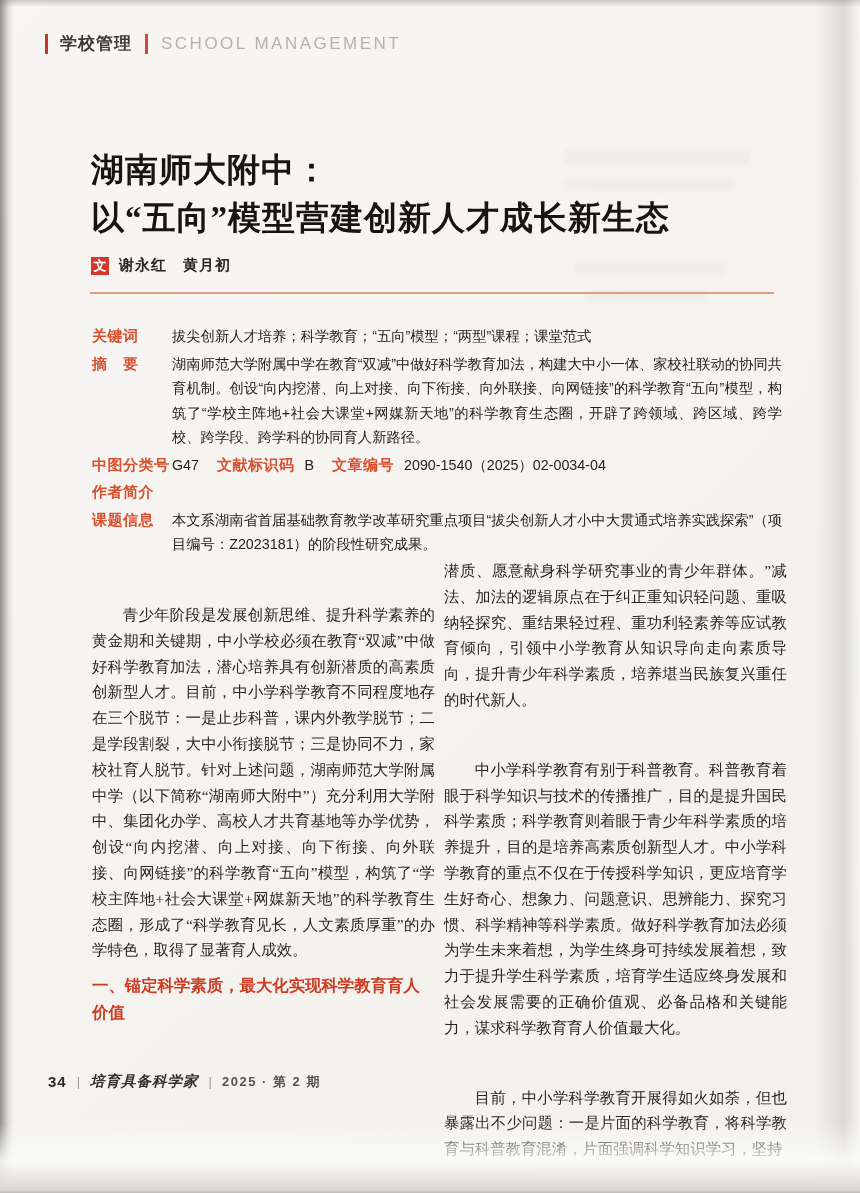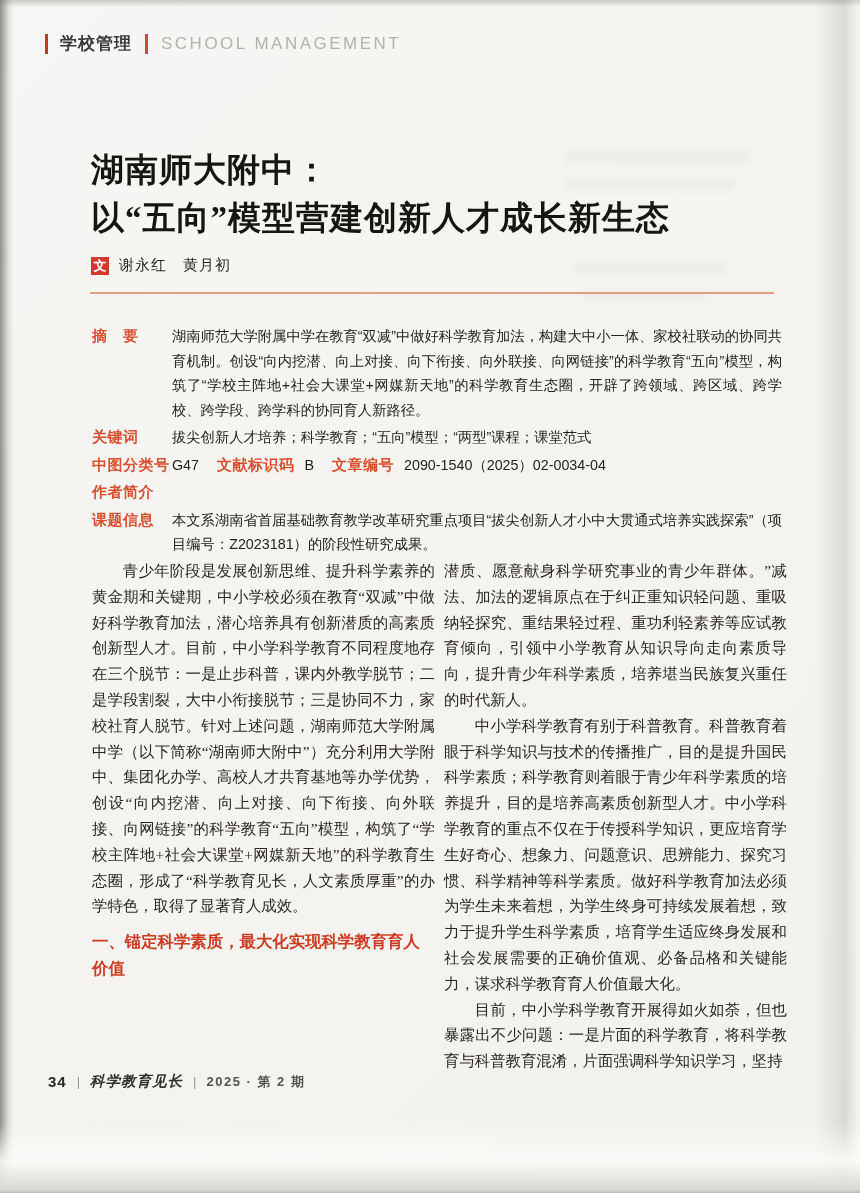--- a/index.html
+++ b/index.html
@@ -31,39 +31,39 @@
   .hcn{font-size:17px;font-weight:bold;color:#3c3a38;letter-spacing:1px;}
   .hen{font-size:17px;color:#b4b2af;letter-spacing:2.5px;}
 
   
   .title{position:absolute;left:91px;top:146px;width:690px;
     font-family:"Liberation Serif","DejaVu Serif",serif;
     font-weight:900;font-size:33px;line-height:48px;color:#17150f;letter-spacing:1px;}
   .byline{position:absolute;left:91px;top:256px;display:flex;align-items:center;}
   .wen-box{display:inline-flex;align-items:center;justify-content:center;
     width:18px;height:18px;background:#d2382c;color:#fff;font-size:13px;font-weight:bold;margin-right:10px;}
-  .authors{font-size:15px;font-weight:normal;color:#28261f;letter-spacing:1px;text-align:right;}
+  .authors{font-size:15px;font-weight:bold;color:#28261f;letter-spacing:1px;text-align:right;}
   .rule{position:absolute;left:90px;top:292px;width:684px;height:2px;background:#d8916f;opacity:.85;}
 
   
   .meta{position:absolute;left:92px;top:324px;width:690px;}
   .mrow{display:flex;margin-bottom:3px;}
   .mlabel{flex:0 0 80px;font-size:15px;font-weight:bold;color:#d8502f;line-height:24.5px;letter-spacing:.5px;}
   .mlabel.inline{flex:none;margin-left:14px;margin-right:6px;}
   .mcontent{flex:1;font-size:14.3px;line-height:24.5px;color:#25231f;text-align:justify;}
   .mcontent .val{color:#25231f;}
 
   
   .col{position:absolute;top:558px;width:343px;
     font-family:"Liberation Serif","DejaVu Serif",serif;
     font-size:15.4px;line-height:25.8px;color:#2a2722;text-align:justify;}
   .col-left{left:92px;}
   .col-right{left:444px;}
   .col p{margin:0;}
-  .col p.indent{text-indent:2em;}
+  .col p.indent{text-indent:2em;margin-top:44px;}
   .col h2{margin:9px 0 5px 0;font-family:Liberation Sans, sans-serif;
     font-size:16.4px;line-height:27px;font-weight:bold;color:#cd3b20;text-align:left;}
 
   
   .footer{position:absolute;left:48px;top:1072px;display:flex;align-items:center;color:#4a4844;}
   .pageno{font-size:15px;font-weight:bold;color:#2b2926;letter-spacing:1px;}
   .fsep{font-size:13px;color:#9a9894;margin:0 10px;font-weight:300;}
   .journal{font-family:"Liberation Serif","DejaVu Serif",serif;font-style:italic;font-weight:bold;
     font-size:14.5px;color:#33312d;letter-spacing:1px;}
   .issue{font-size:13px;font-weight:bold;color:#55534f;letter-spacing:1.5px;}
@@ -91,26 +91,26 @@
   </h1>
 
   <div class="byline">
     <span class="wen-box">文</span>
     <span class="authors">谢永红　黄月初</span>
   </div>
   <div class="rule"></div>
 
   <div class="meta">
     <div class="mrow">
+      <span class="mlabel">关键词</span>
+      <div class="mcontent">拔尖创新人才培养；科学教育；“五向”模型；“两型”课程；课堂范式</div>
+    </div>
+    <div class="mrow">
       <span class="mlabel">摘　要</span>
       <div class="mcontent">湖南师范大学附属中学在教育“双减”中做好科学教育加法，构建大中小一体、家校社联动的协同共育机制。创设“向内挖潜、向上对接、向下衔接、向外联接、向网链接”的科学教育“五向”模型，构筑了“学校主阵地+社会大课堂+网媒新天地”的科学教育生态圈，开辟了跨领域、跨区域、跨学校、跨学段、跨学科的协同育人新路径。</div>
-    </div>
-    <div class="mrow">
-      <span class="mlabel">关键词</span>
-      <div class="mcontent">拔尖创新人才培养；科学教育；“五向”模型；“两型”课程；课堂范式</div>
     </div>
     <div class="mrow">
       <span class="mlabel">中图分类号</span>
       <div class="mcontent">
         <span class="val">G47</span>
         <span class="mlabel inline">文献标识码</span>
         <span class="val">B</span>
         <span class="mlabel inline">文章编号</span>
         <span class="val">2090-1540（2025）02-0034-04</span>
       </div>
@@ -131,21 +131,21 @@
 
   <div class="col col-right">
     <p>潜质、愿意献身科学研究事业的青少年群体。”减法、加法的逻辑原点在于纠正重知识轻问题、重吸纳轻探究、重结果轻过程、重功利轻素养等应试教育倾向，引领中小学教育从知识导向走向素质导向，提升青少年科学素质，培养堪当民族复兴重任的时代新人。</p>
     <p class="indent">中小学科学教育有别于科普教育。科普教育着眼于科学知识与技术的传播推广，目的是提升国民科学素质；科学教育则着眼于青少年科学素质的培养提升，目的是培养高素质创新型人才。中小学科学教育的重点不仅在于传授科学知识，更应培育学生好奇心、想象力、问题意识、思辨能力、探究习惯、科学精神等科学素质。做好科学教育加法必须为学生未来着想，为学生终身可持续发展着想，致力于提升学生科学素质，培育学生适应终身发展和社会发展需要的正确价值观、必备品格和关键能力，谋求科学教育育人价值最大化。</p>
     <p class="indent">目前，中小学科学教育开展得如火如荼，但也暴露出不少问题：一是片面的科学教育，将科学教育与科普教育混淆，片面强调科学知识学习，坚持</p>
   </div>
 
   <div class="footer">
     <span class="pageno">34</span>
     <span class="fsep">|</span>
-    <span class="journal">科学教育见长</span>
+    <span class="journal">培育具备科学家</span>
     <span class="fsep">|</span>
     <span class="issue">2025 · 第 2 期</span>
   </div>
 
   <div class="edge-left"></div>
   <div class="edge-top"></div>
   <div class="edge-right"></div>
   <div class="edge-bottom"></div>
 
 </div>

